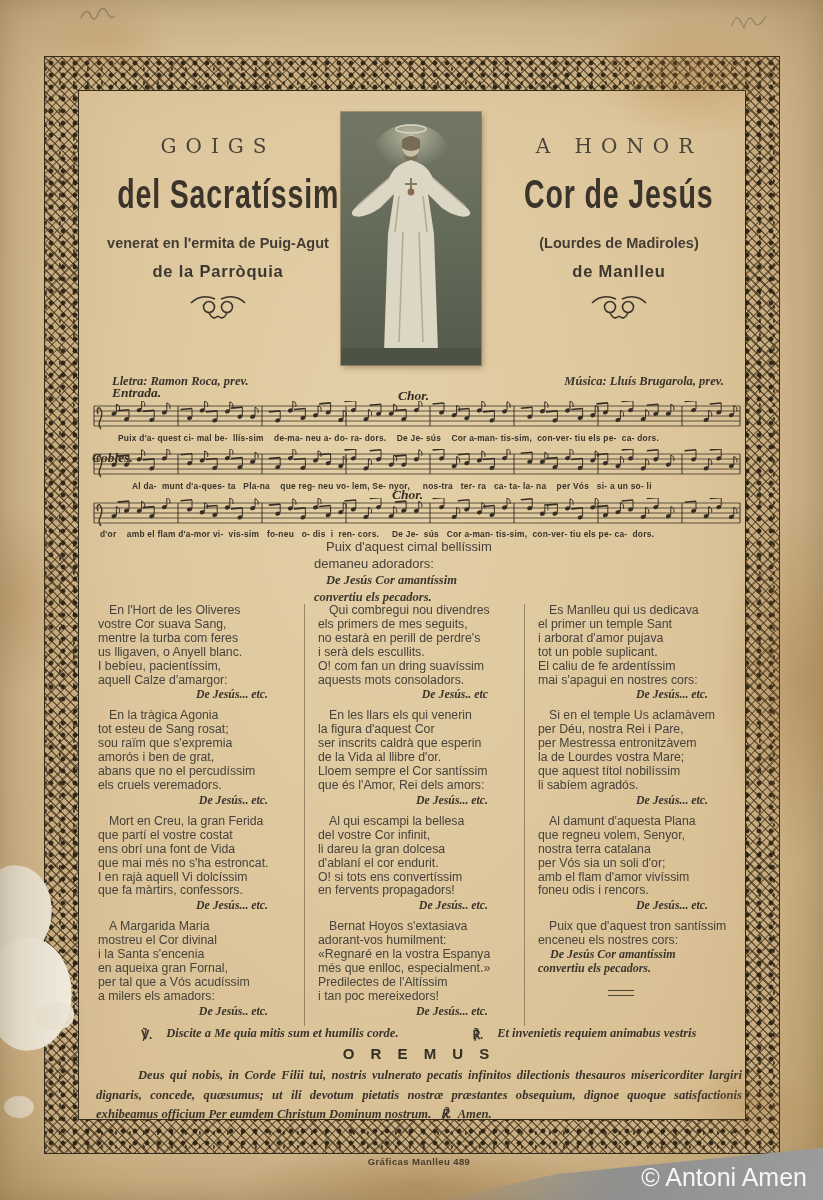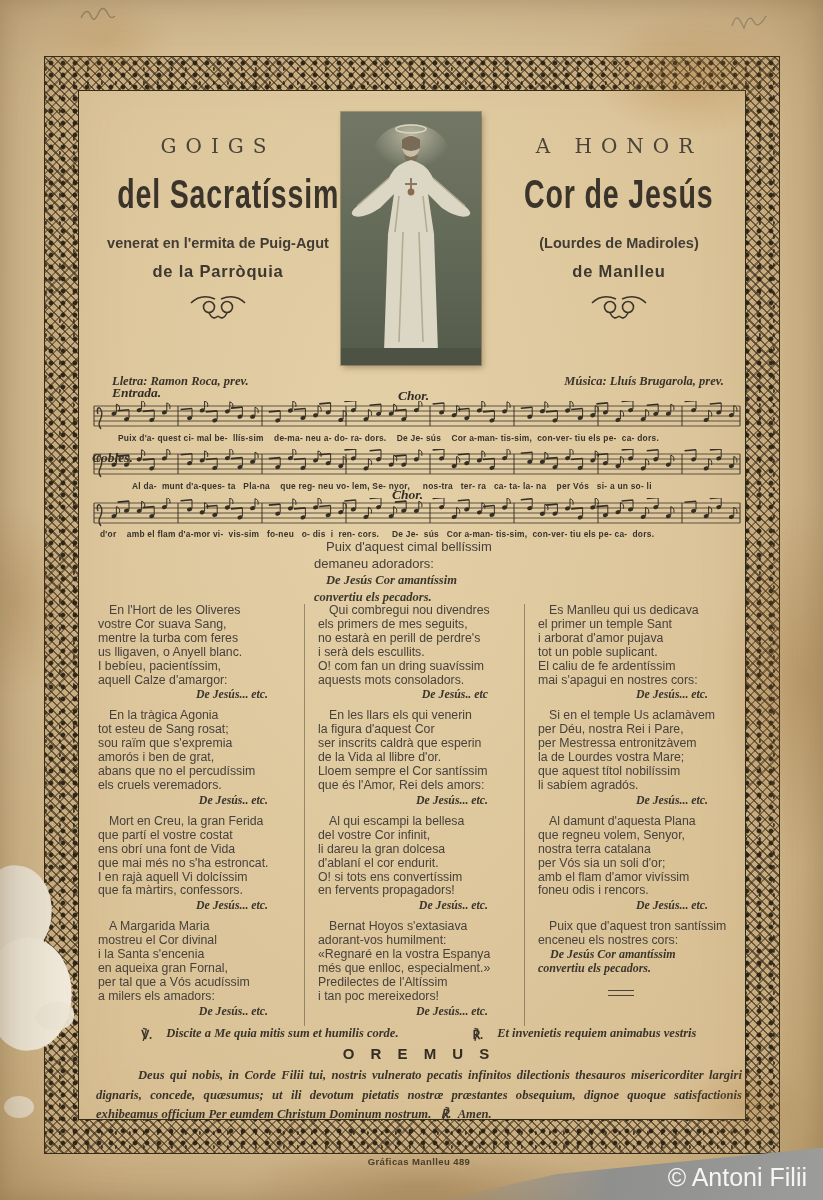--- a/index.html
+++ b/index.html
@@ -808,15 +808,15 @@
   </div>
 
   <div class="footer">Gráficas Manlleu 489</div>
 
   <div class="blob b1"></div>
   <div class="blob b2"></div>
   <div class="blob b3"></div>
   <div class="blob b4"></div>
 
   <div class="corner-br"></div>
-  <div class="watermark">© Antoni Filii</div>
+  <div class="watermark">© Antoni Amen</div>
 
 </div>
 
 </body></html>

